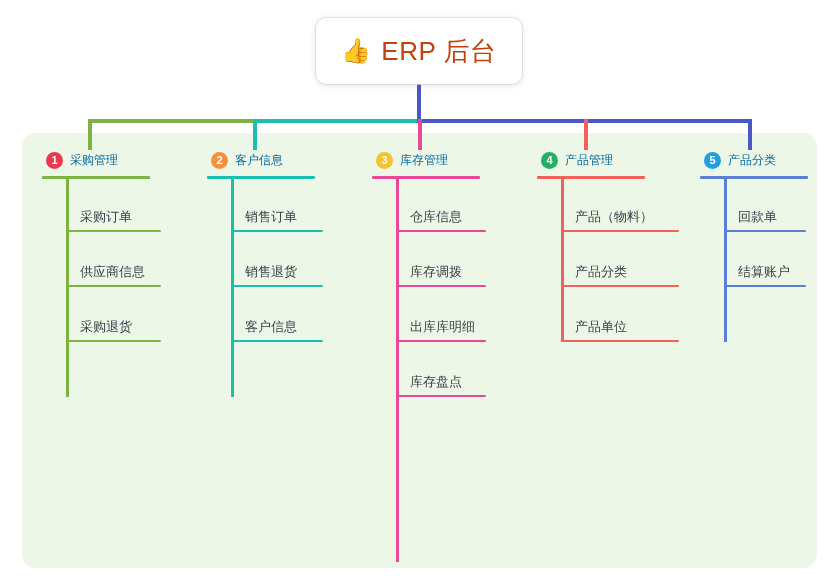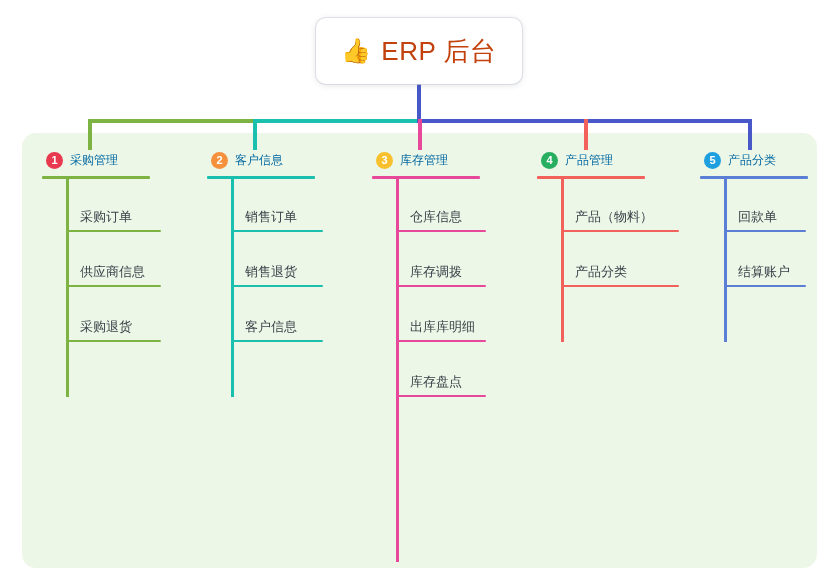--- a/index.html
+++ b/index.html
@@ -177,20 +177,24 @@
         <div class="leaves" style="height: 165px;">
           <div class="spine" style="height: 163px; background: rgb(242, 97, 92);"></div>
           <div class="leaf">
             <div class="leaf-label">产品（物料）</div>
             <div class="leaf-rule" style="width: 118px; background: rgb(242, 97, 92);"></div>
           </div>
           <div class="leaf">
             <div class="leaf-label">产品分类</div>
             <div class="leaf-rule" style="width: 118px; background: rgb(242, 97, 92);"></div>
           </div>
+          <div class="leaf">
+            <div class="leaf-label">产品单位</div>
+            <div class="leaf-rule" style="width: 118px; background: rgb(242, 97, 92);"></div>
+          </div>
         </div>
       </div>
       <div class="column" style="left: 700px; top: 148px;">
         <div class="col-head">
           <span class="badge" style="background: rgb(30, 159, 224);">5</span>
           <span class="col-title">产品分类</span>
         </div>
         <div class="head-rule" style="width: 108px; background: rgb(91, 127, 212);"></div>
         <div class="leaves" style="height: 165px;">
           <div class="spine" style="height: 163px; background: rgb(91, 127, 212);"></div>

